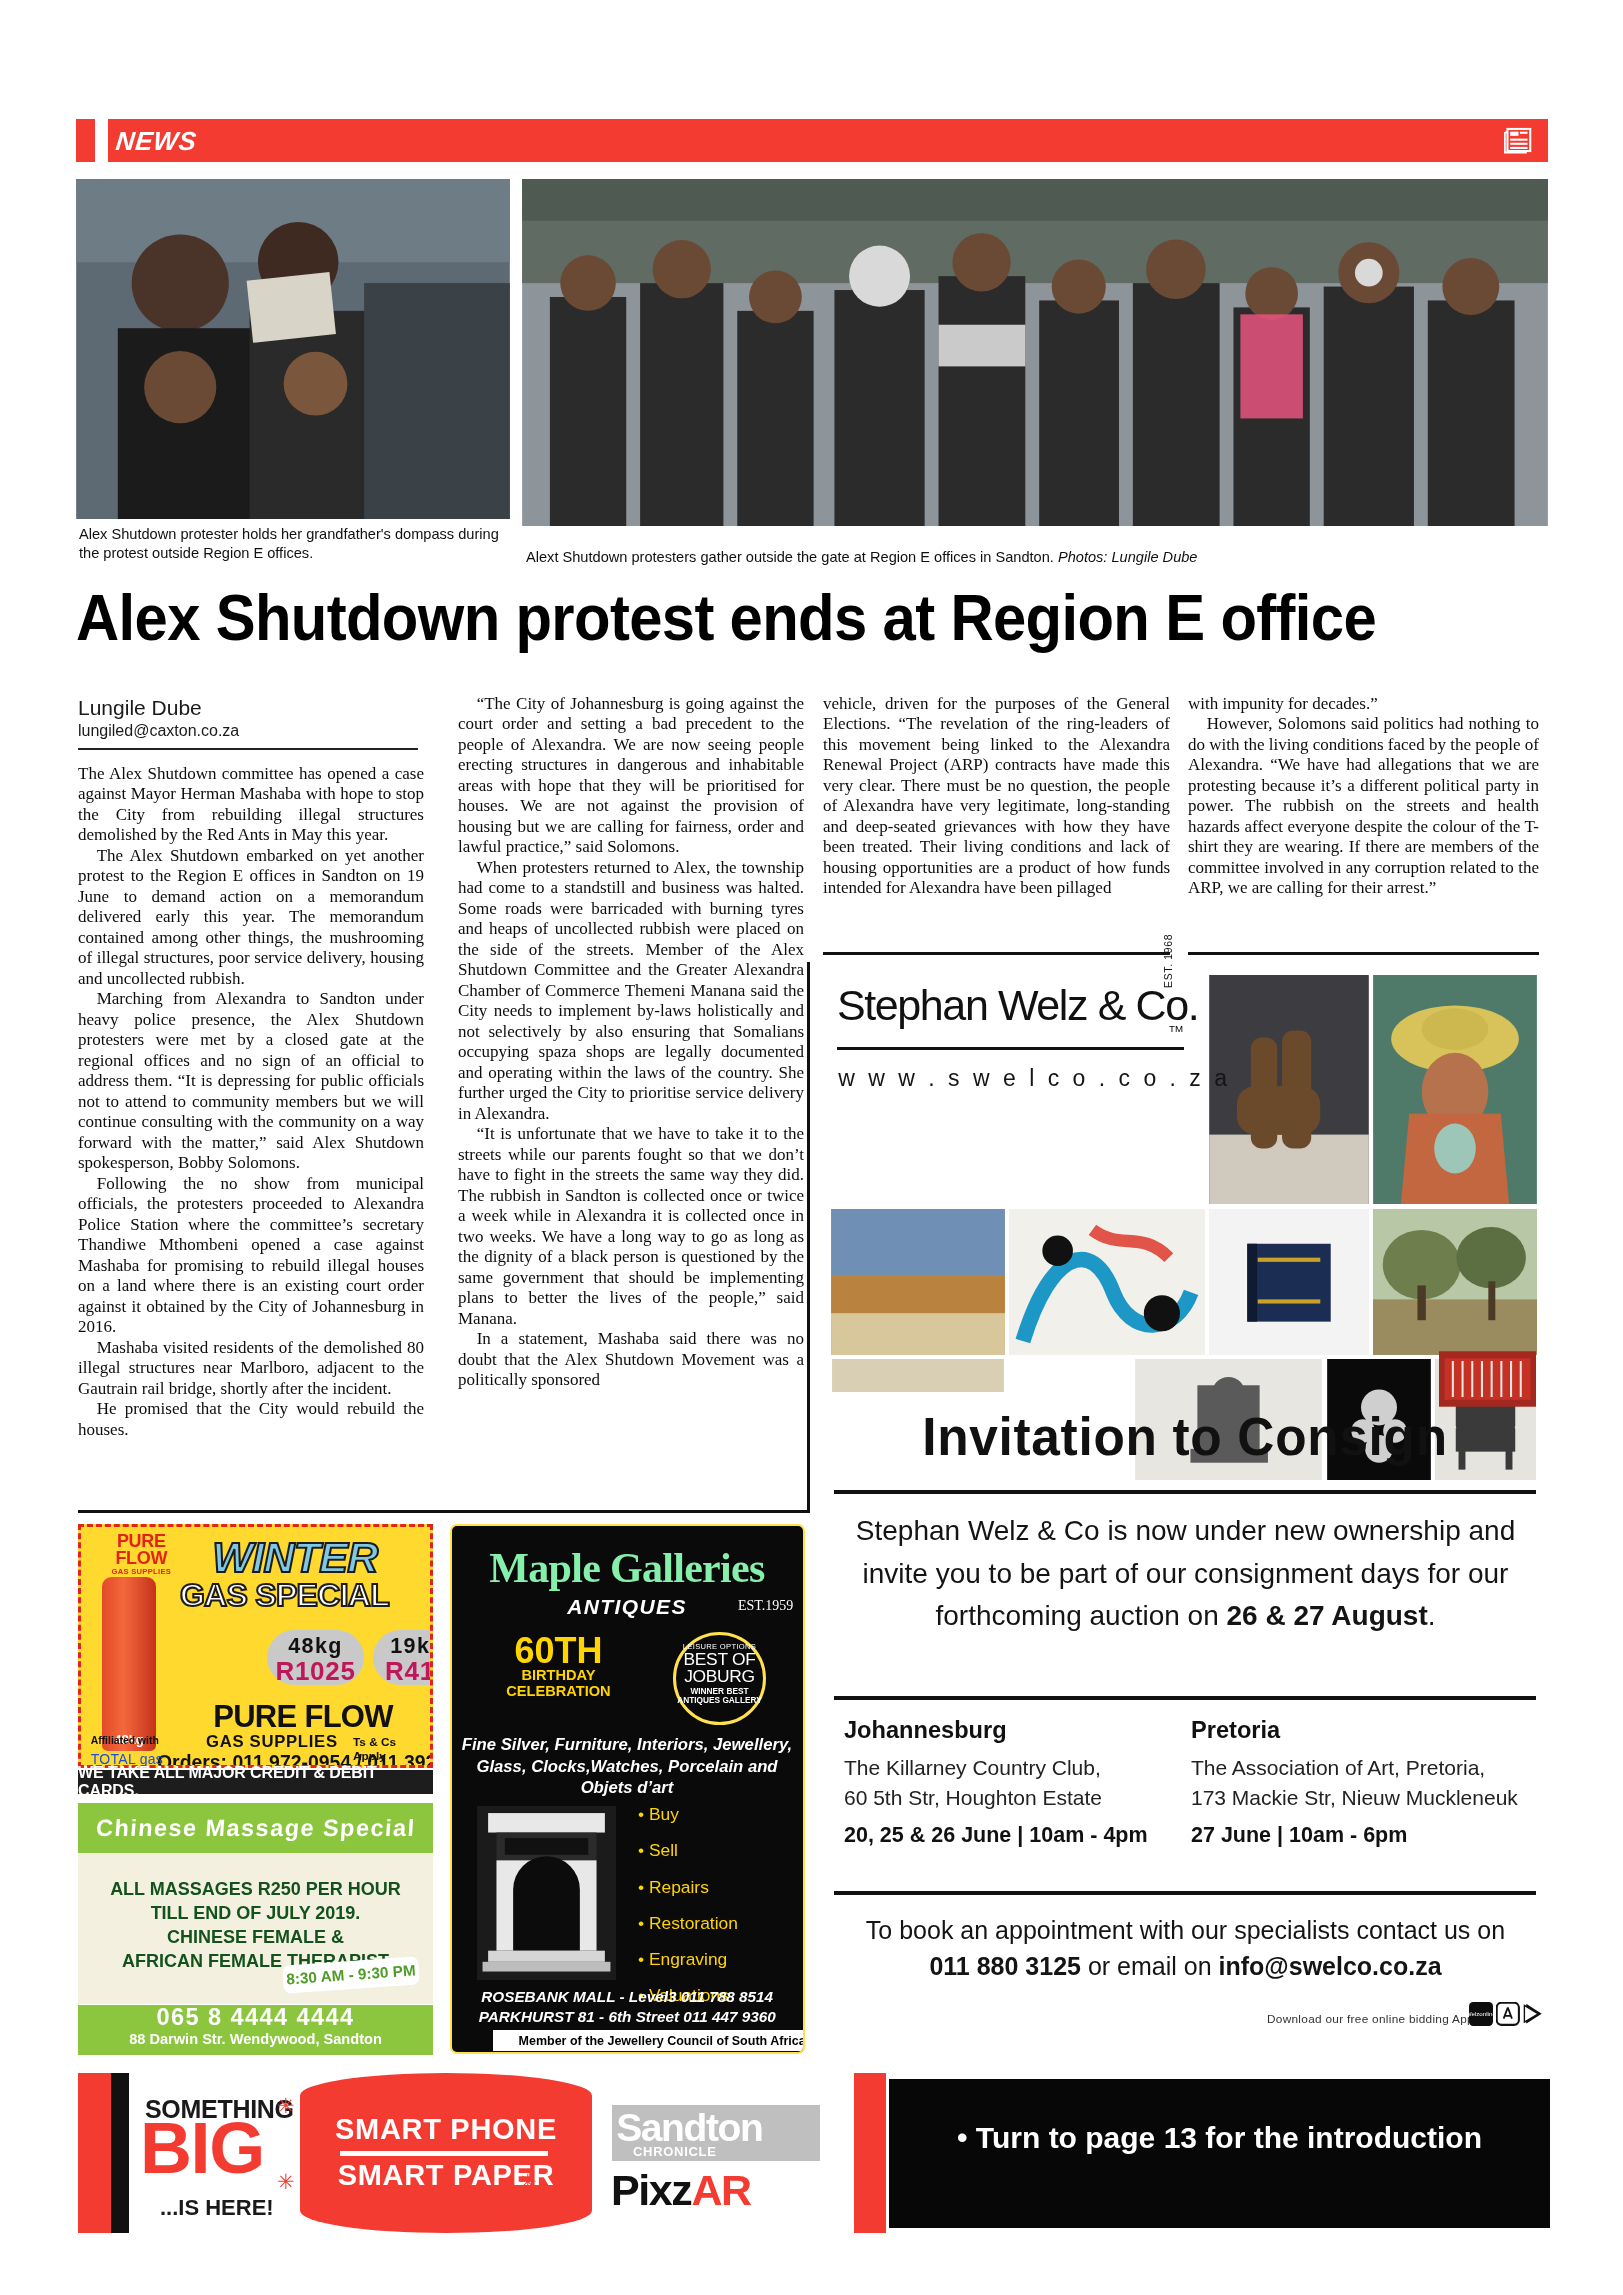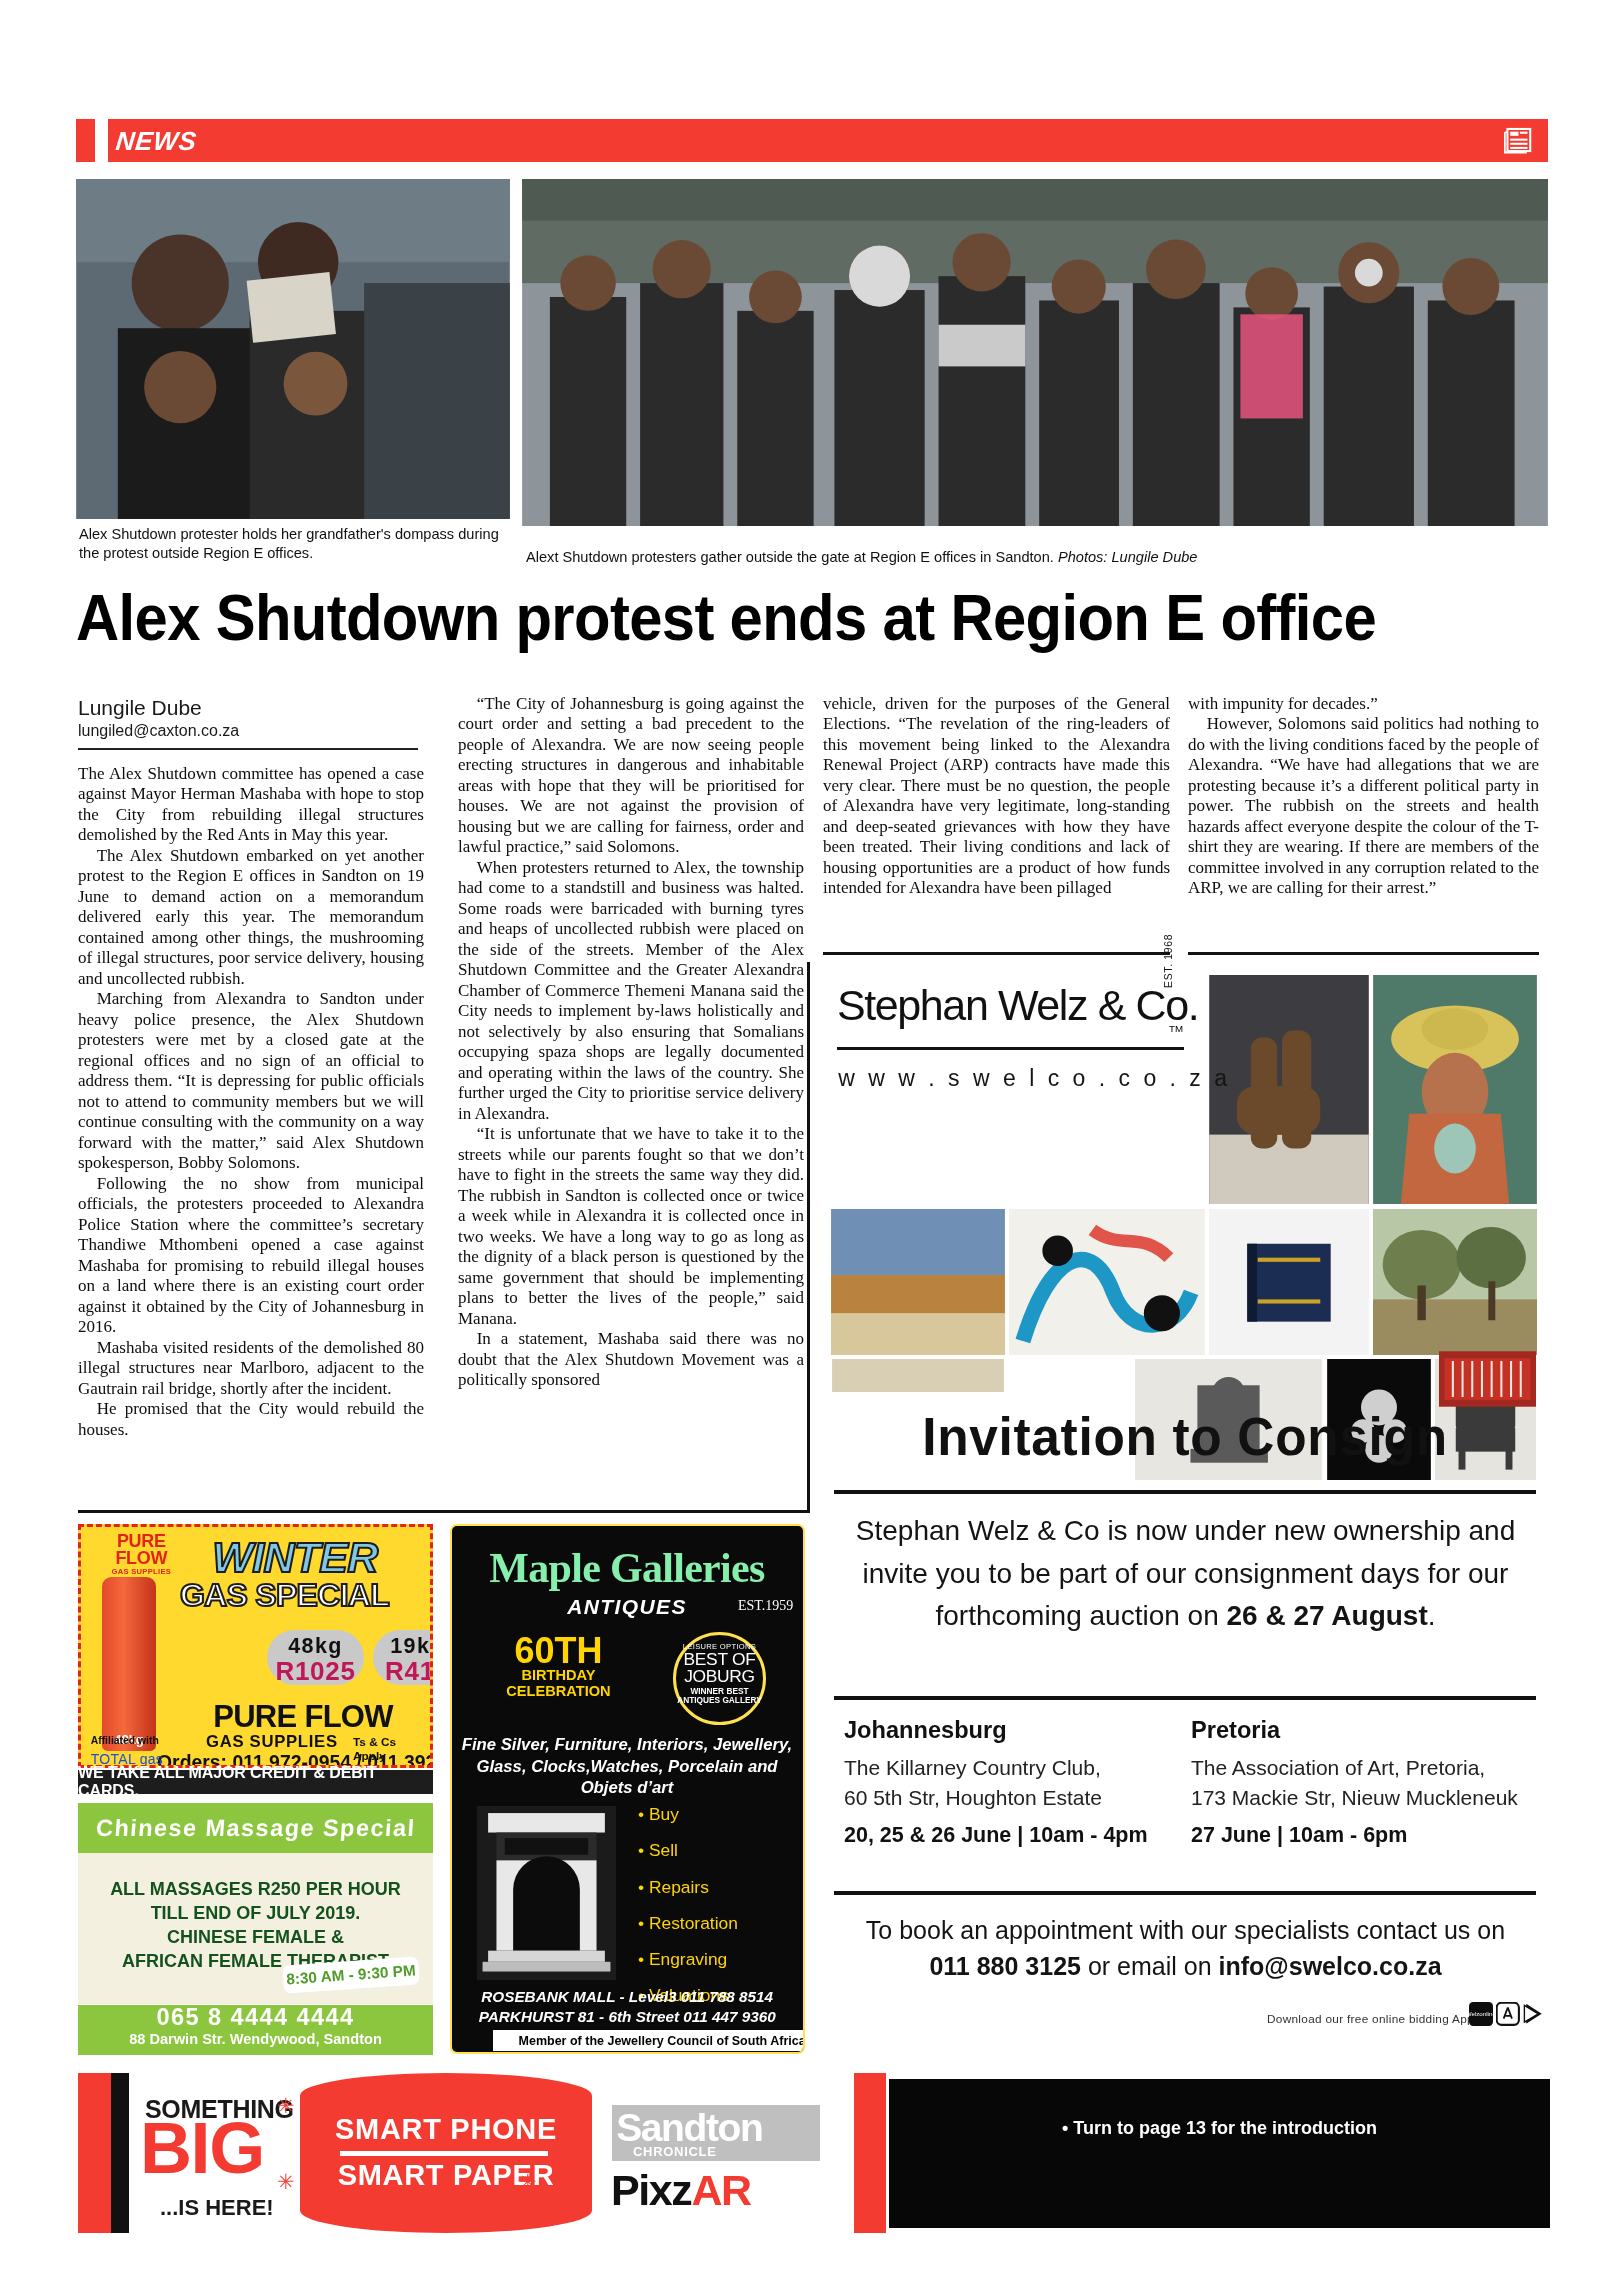--- a/index.html
+++ b/index.html
@@ -129,21 +129,21 @@
   .bn-spline{position:absolute;left:262px;top:78px;width:208px;height:4.9px;background:#fff;}
   .bn-sp2{position:absolute;left:229px;top:86px;width:278px;text-align:center;font-size:29px;font-weight:800;color:#fff;letter-spacing:0.7px;}
   .bn-sandton{position:absolute;left:534px;top:32px;width:208px;height:56px;background:#bfbfbf;}
   .bn-sandton .s1{position:absolute;left:4.2px;top:1.4px;font-size:39px;font-weight:800;color:#fff;letter-spacing:-1.4px;}
   .bn-sandton .s2{position:absolute;left:21px;top:39px;font-size:13px;font-weight:700;color:#fff;letter-spacing:0.7px;}
   .bn-pixzar{position:absolute;left:533px;top:93px;font-size:43px;font-weight:800;letter-spacing:-1.4px;}
   .bn-pixzar .k{color:#111;}
   .bn-pixzar .r{color:#f43b32;}
   .bn-wedge{position:absolute;left:776px;top:0;width:32px;height:160px;background:#f43b32;}
   .bn-right{position:absolute;left:811px;top:5.6px;width:661px;height:149px;background:#070707;}
-  .bn-rtext{position:absolute;left:14px;top:36px;width:633px;text-align:center;font-size:18px;font-weight:700;color:#fff;line-height:1.5;}
+  .bn-rtext{position:absolute;left:14px;top:36px;width:633px;text-align:center;font-size:30px;font-weight:700;color:#fff;line-height:1.5;}
   .bn-rtext .k{color:#fff;font-weight:800;}
   .bn-rtext .r{color:#f43b32;font-weight:800;}
   .sparkle{position:absolute;color:#f43b32;font-size:21px;}
 </style>
 </head>
 <body>
 
 <div id="page">
 
 

